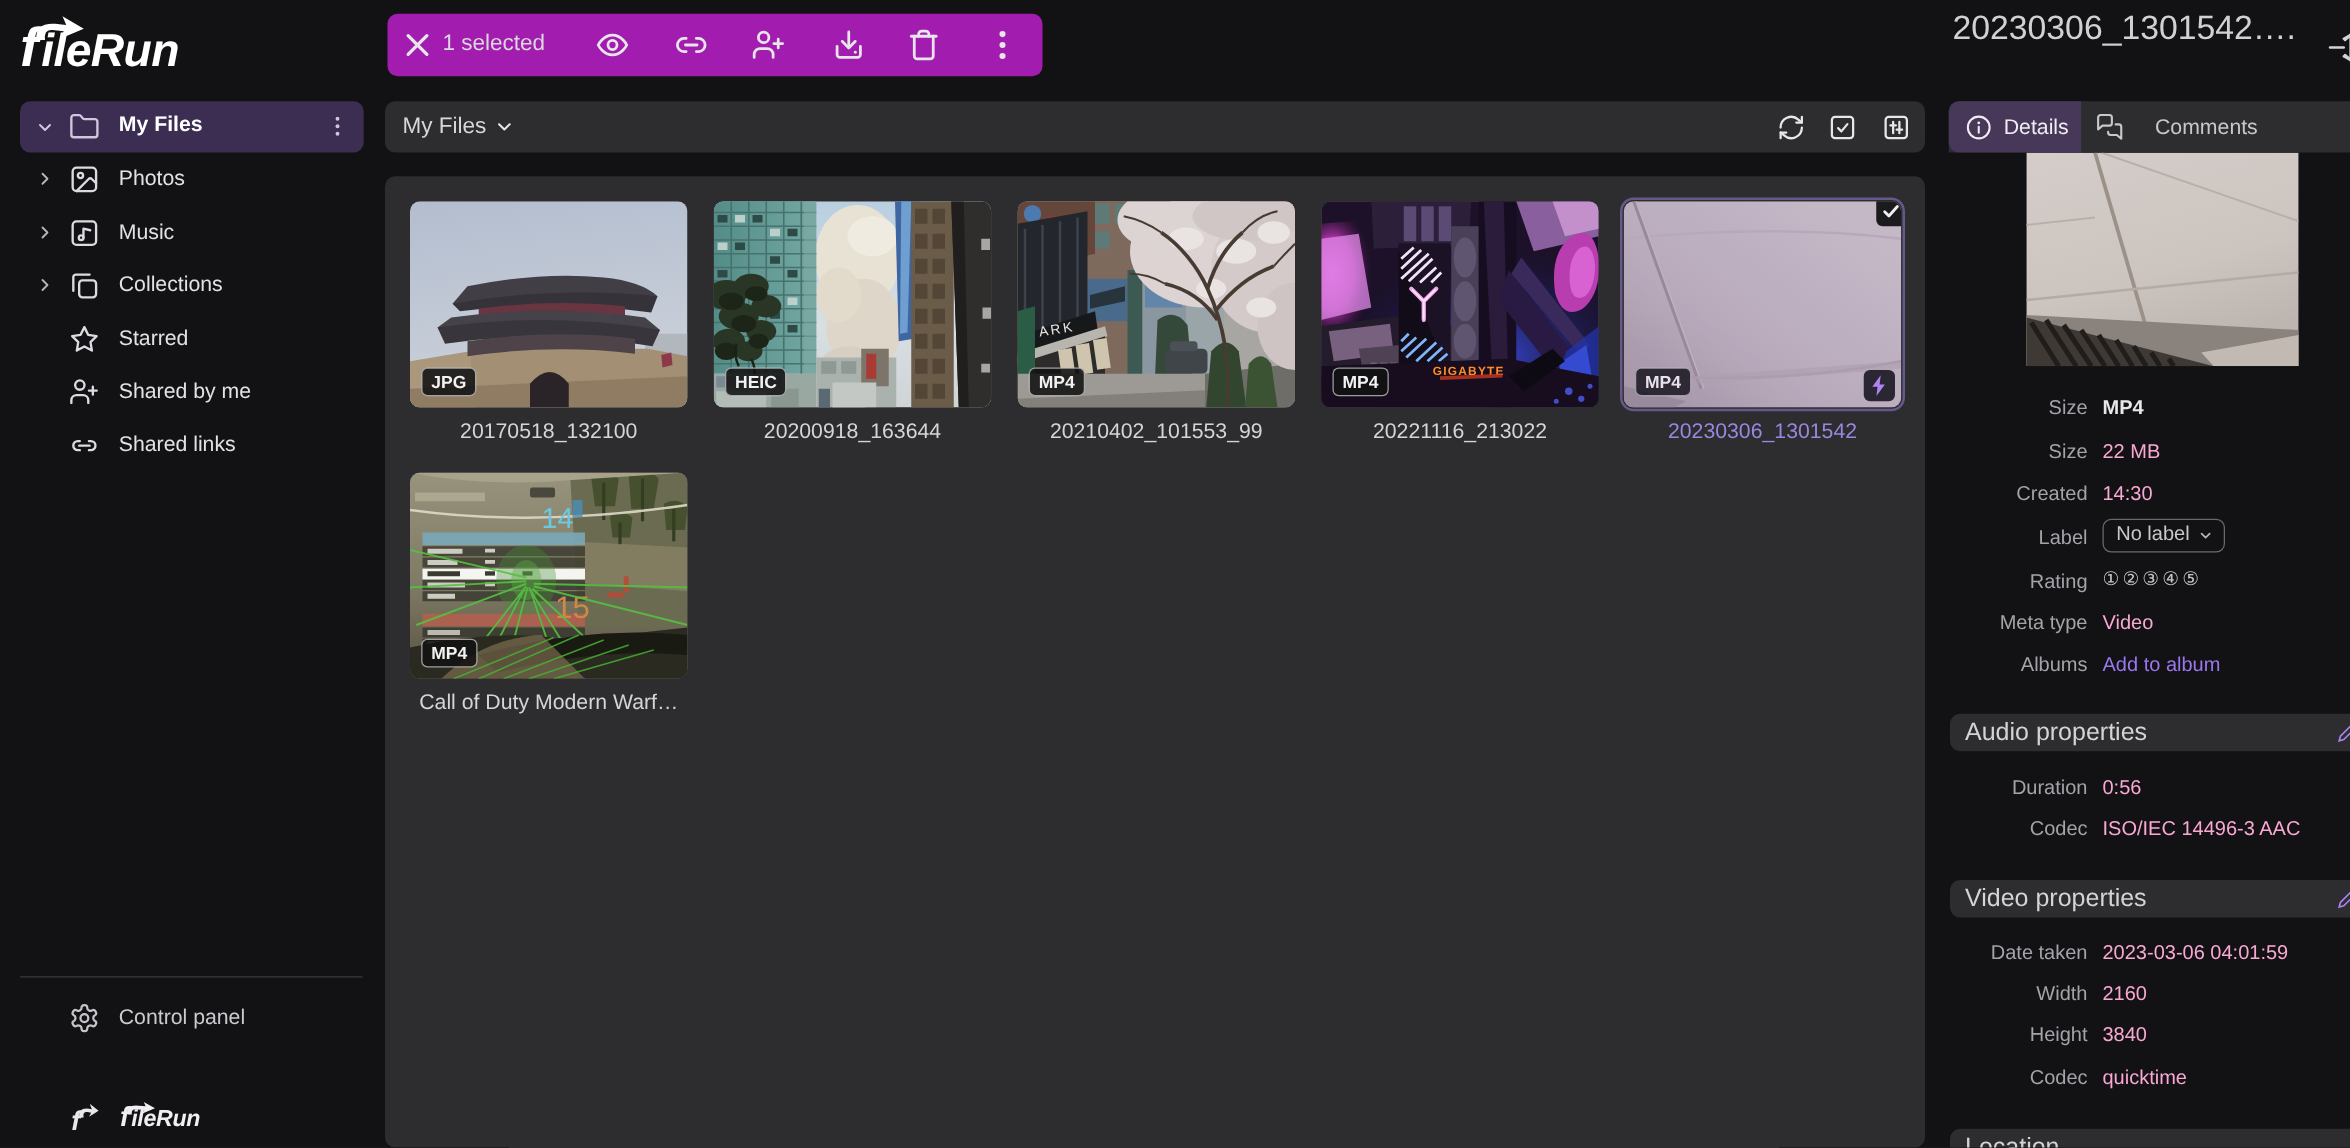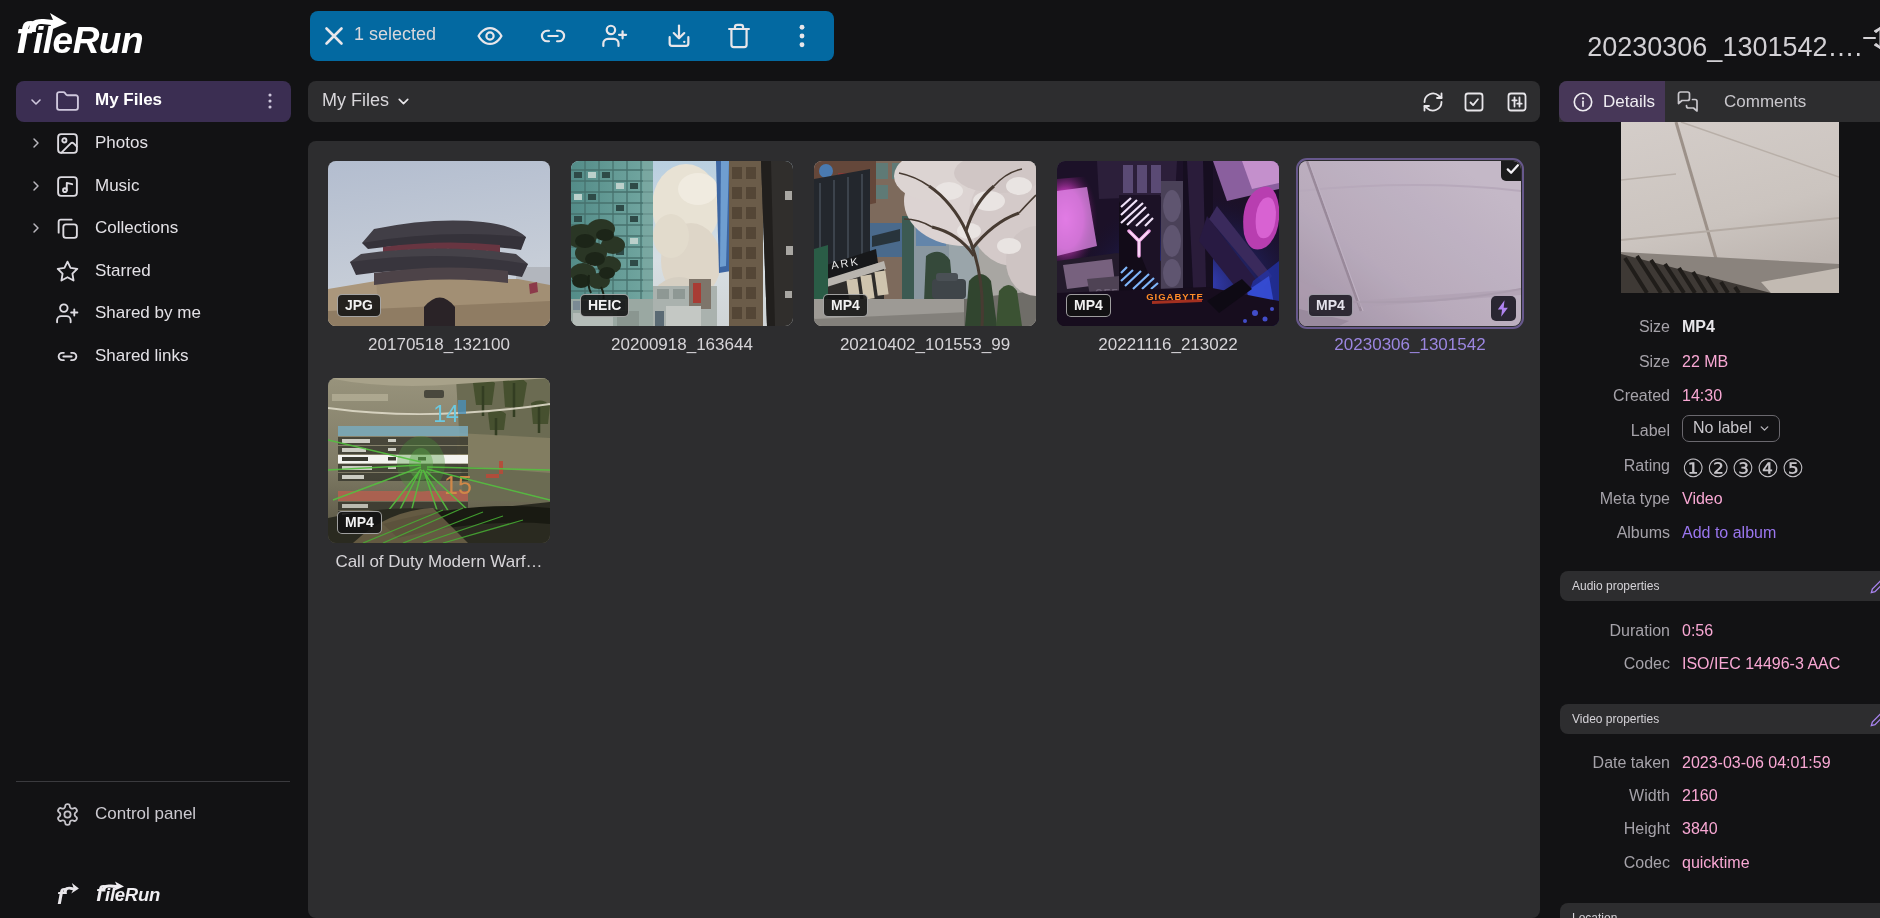--- a/index.html
+++ b/index.html
@@ -13,40 +13,40 @@
 .nav .nicon { position:absolute; left:55px; width:25px; height:25px; }
 .nav .nlabel { position:absolute; left:95px; }
 #myfiles { position:absolute; left:16px; top:81px; width:275px; height:41px; background:#3b2e52; border-radius:8px; color:#fff; font-weight:bold; font-size:17px; }
 #myfiles .chev { position:absolute; left:12px; top:13px; width:16px; height:16px; }
 #myfiles .nicon { position:absolute; left:39px; top:8px; width:25px; height:25px; }
 #myfiles .nlabel { position:absolute; left:79px; top:9px; }
 #myfiles .dots { position:absolute; right:10px; top:9px; width:22px; height:22px; }
 #sidediv { position:absolute; left:16px; top:781px; width:274px; height:1px; background:#3a3a3e; }
 
 
-#toolbar { position:absolute; left:310px; top:11px; width:524px; height:50px; background:#0369a1; border-radius:8px;padding-left:45px; }
+#toolbar { position:absolute; left:310px; top:11px; width:524px; height:50px; background:#a21caf; border-radius:8px;padding-left:45px; }
 #crumb { position:absolute; left:308px; top:81px; width:1232px; height:41px; background:#2d2d2f; border-radius:8px; }
 #content { position:absolute; left:308px; top:141px; width:1232px; height:777px; background:#2d2d2f; border-radius:8px; }
 
 .titem { position:absolute; width:222px; }
 .thumb { position:relative; width:222px; height:165px; border-radius:8px; overflow:hidden; background:#555; }
 .thumb svg { display:block; width:222px; height:165px; }
 .badge { position:absolute; left:9px; bottom:9px; background:rgba(18,18,18,.88); border:1px solid rgba(235,235,235,.65); color:#f2f2f2; font-size:14px; font-weight:bold; padding:1px 7px 2px; border-radius:5px; line-height:18px; }
 .cap { width:222px; text-align:center; margin-top:9px; font-size:17px; color:#d6d4d8; white-space:nowrap; }
 
 
-#rtitle { position:absolute; left:1562px; top:32px; width:300px; font-size:27px; color:#d2d0d4; white-space:nowrap; overflow:hidden;text-align:right; }
+#rtitle { position:absolute; left:1562px; top:7px; width:300px; font-size:27px; color:#d2d0d4; white-space:nowrap; overflow:hidden; }
 #tabs { position:absolute; left:1559px; top:81px; width:321px; height:41px; background:#2d2d2f; border-radius:8px 0 0 0; }
 #tabdetails { position:absolute; left:0; top:0; width:106px; height:41px; background:#473758; border-radius:8px 0 0 8px; display:flex; align-items:center; color:#efedf2; font-size:17px; }
 #tabcomments { position:absolute; left:106px; top:0; height:41px; display:flex; align-items:center; color:#c9c7cc; font-size:17px; }
 #rthumb { position:absolute; left:1621px; top:122px; width:218px; height:171px; overflow:hidden; }
 .mrow { position:absolute; width:320px; left:1560px; height:24px; }
 .mlab { position:absolute; left:0; width:110px; text-align:right; color:#a5a2a9; font-size:16px; }
 .mval { position:absolute; left:122px; color:#f9a8d4; font-size:16px; }
-.sect { position:absolute; left:1560px; width:320px; height:30px; background:#2d2d2f; border-radius:8px 0 0 8px; color:#d5d3d8; font-size:12px; line-height:30px; padding-left:12px; }
+.sect { position:absolute; left:1560px; width:320px; height:30px; background:#2d2d2f; border-radius:8px 0 0 8px; color:#d5d3d8; font-size:20px; line-height:30px; padding-left:12px; }
 .pencil { position:absolute; right:-6px; top:7px; width:16px; height:16px; }
 .tbi { position:absolute; top:11px; width:28px; height:28px; fill:none; stroke:#e8e6ea; stroke-linecap:round; stroke-linejoin:round; }
 #selcount { position:absolute; left:44px; top:13px; font-size:18px; color:#dad8dc; }
 #crumbtext { position:absolute; left:14px; top:9px; font-size:18px; color:#d8d6da; }
 #selthumb { outline:2px solid #67588c; outline-offset:1px; }
 #selthumb::after { content:""; position:absolute; inset:0; background:rgba(120,90,190,0.10); }
 #selcheck { position:absolute; right:-4px; top:-4px; z-index:3; width:24px; height:24px; background:#1b1b1d; border-radius:5px 6px 5px 5px; padding:3px; }
 #selcheck svg { width:18px; height:18px; display:block; }
 #selbolt { position:absolute; right:5px; bottom:5px; width:25px; height:25px; background:rgba(20,20,22,.92); border-radius:5px; padding:2px; }
 #selbolt svg { width:21px; height:21px; display:block; }
@@ -704,21 +704,21 @@
       <span class="mval">14:30</span>
     </div>
   <div class="mrow" style="top:419px">
       <span class="mlab" style="top:3px">Label</span>
     <span id="nolabel">No label <svg style="width:13px;height:13px;margin-left:6px" viewBox="0 0 24 24" fill="none" stroke="#b5b3b9" stroke-width="2.6" stroke-linecap="round" stroke-linejoin="round">
           <path d="M6 9l6 6 6-6"></path>
         </svg></span>
     </div>
   <div class="mrow" style="top:457px">
       <span class="mlab">Rating</span>
-    <span class="mval" style="top:-3px;letter-spacing:2.5px;font-size:25px;color:#c5c3c8">①②③④⑤</span>
+    <span class="mval" style="top:-3px;letter-spacing:2.5px;font-size:15px;color:#c5c3c8">①②③④⑤</span>
     </div>
   <div class="mrow" style="top:490px">
       <span class="mlab">Meta type</span>
       <span class="mval">Video</span>
     </div>
   <div class="mrow" style="top:524px">
       <span class="mlab">Albums</span>
       <span class="mval" style="color:#9a76ef">Add to album</span>
     </div>
 </div>

